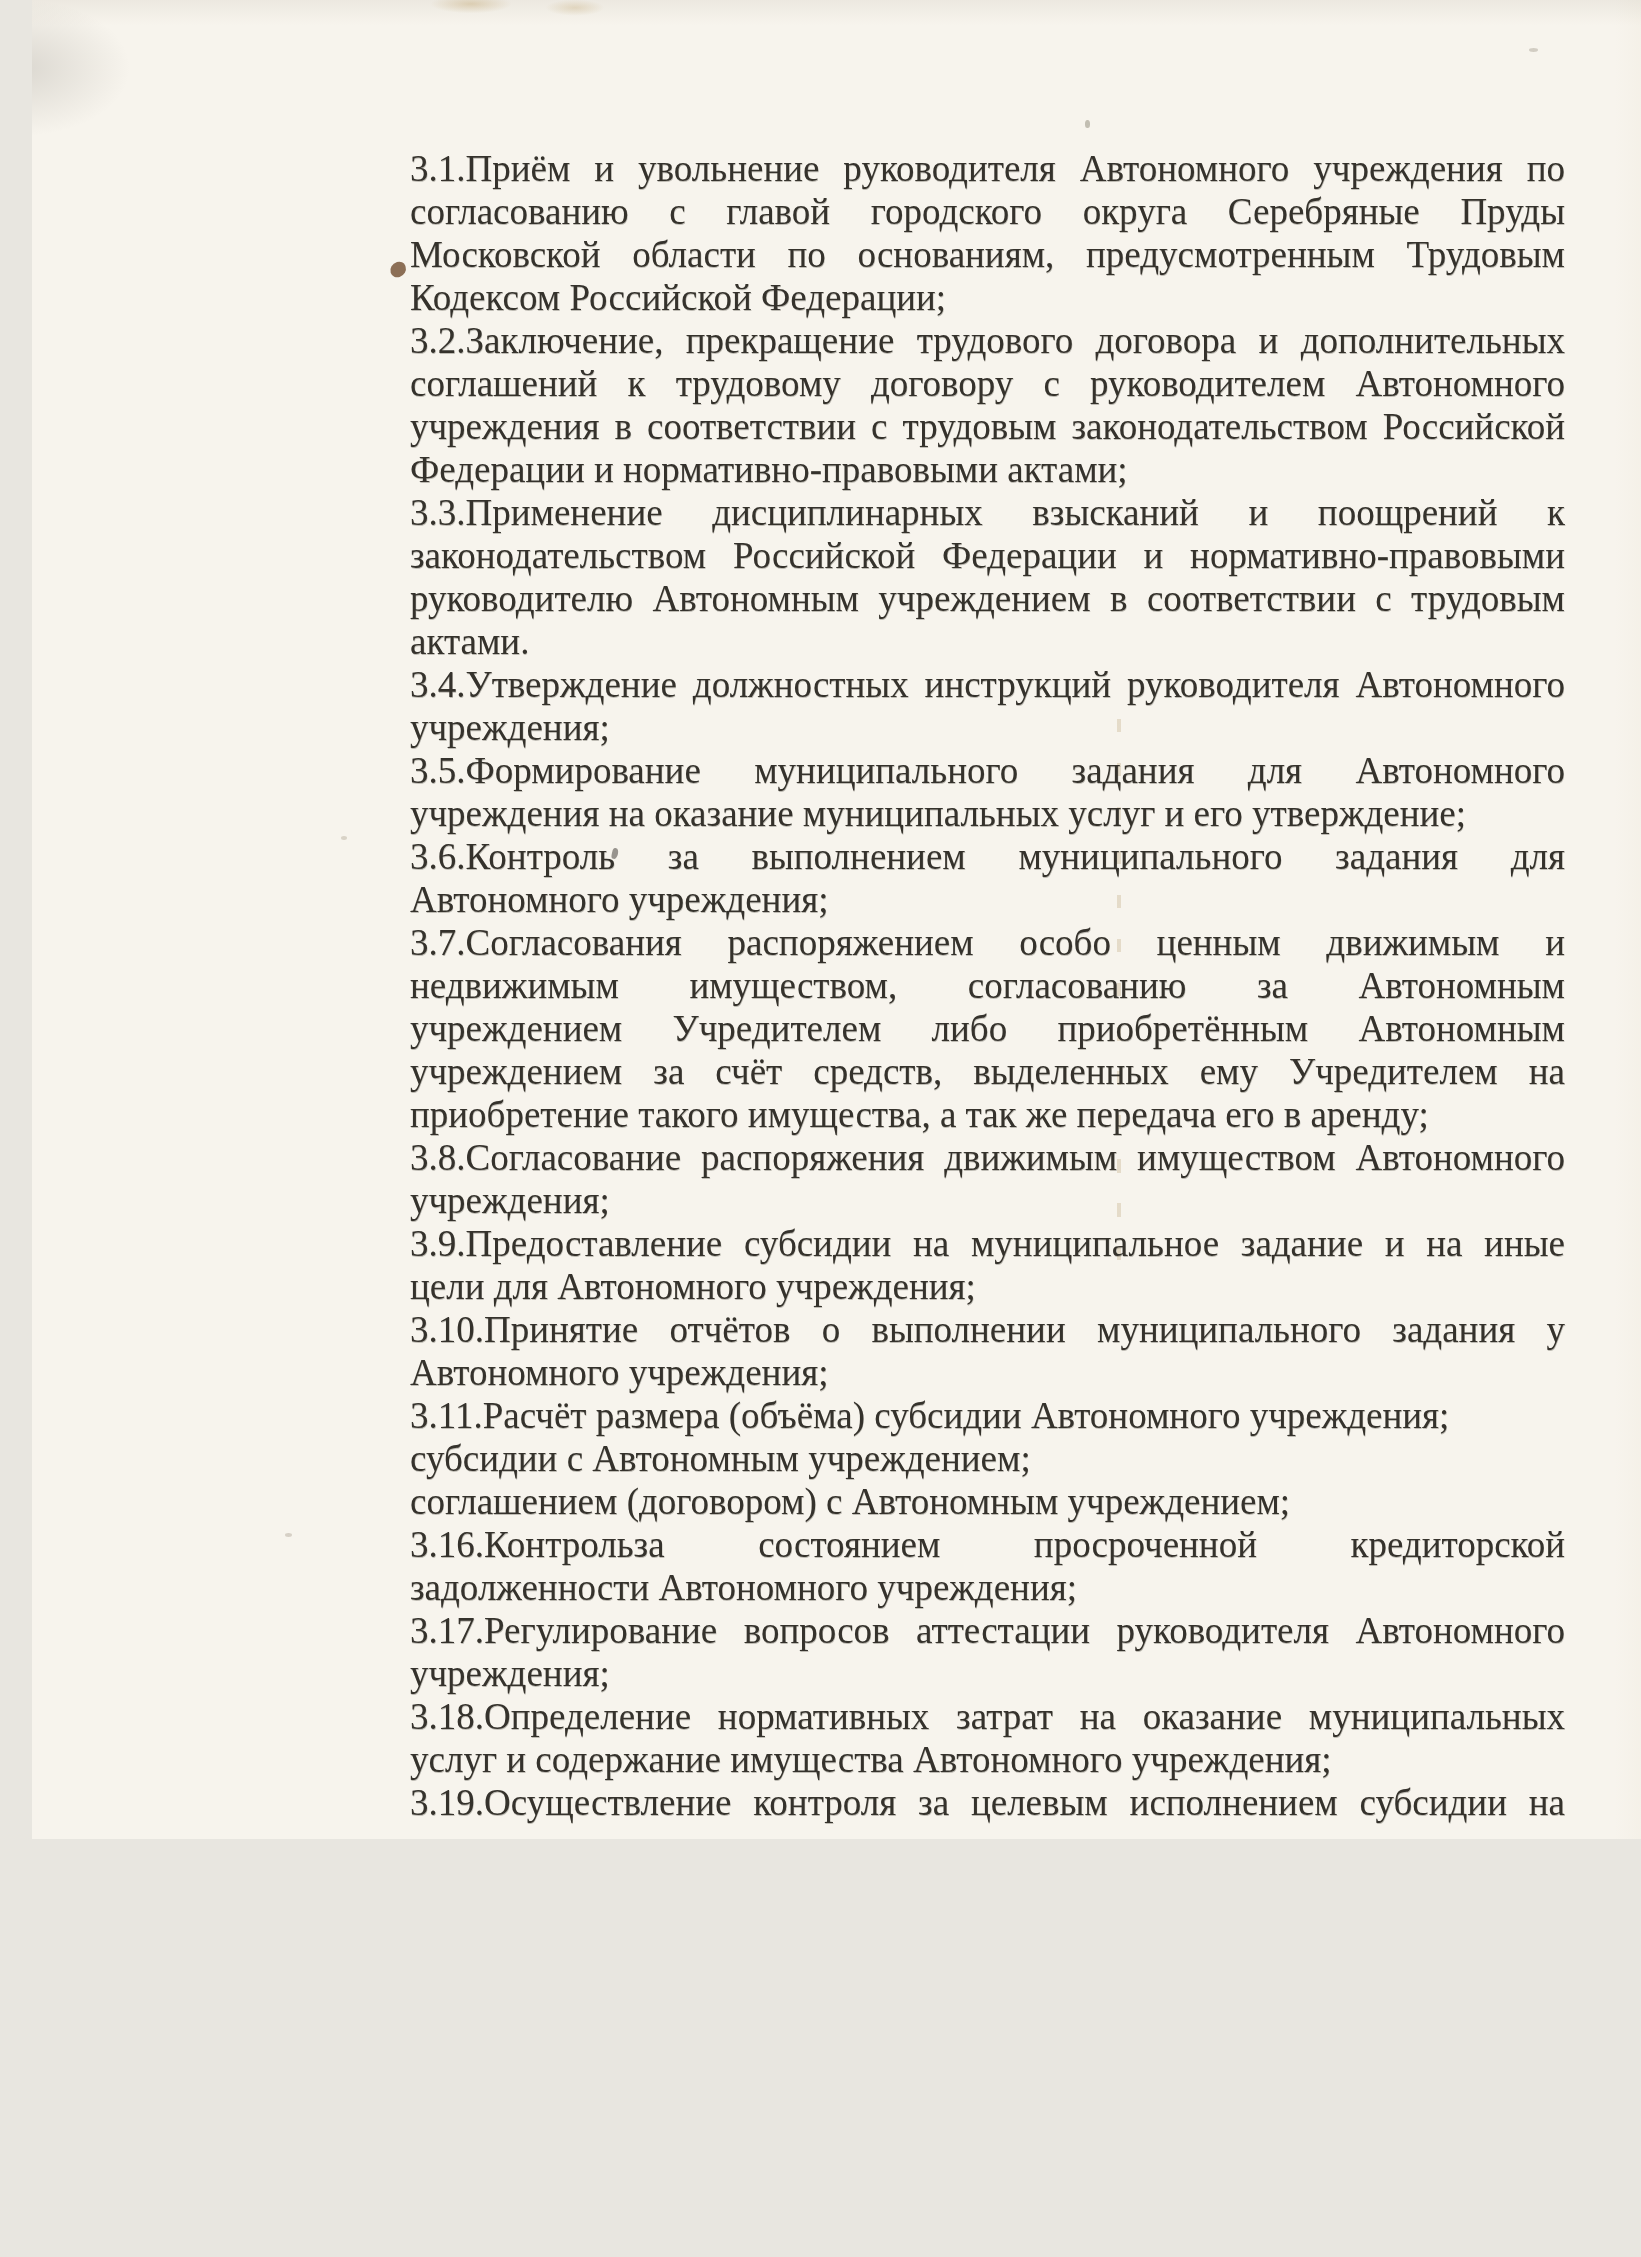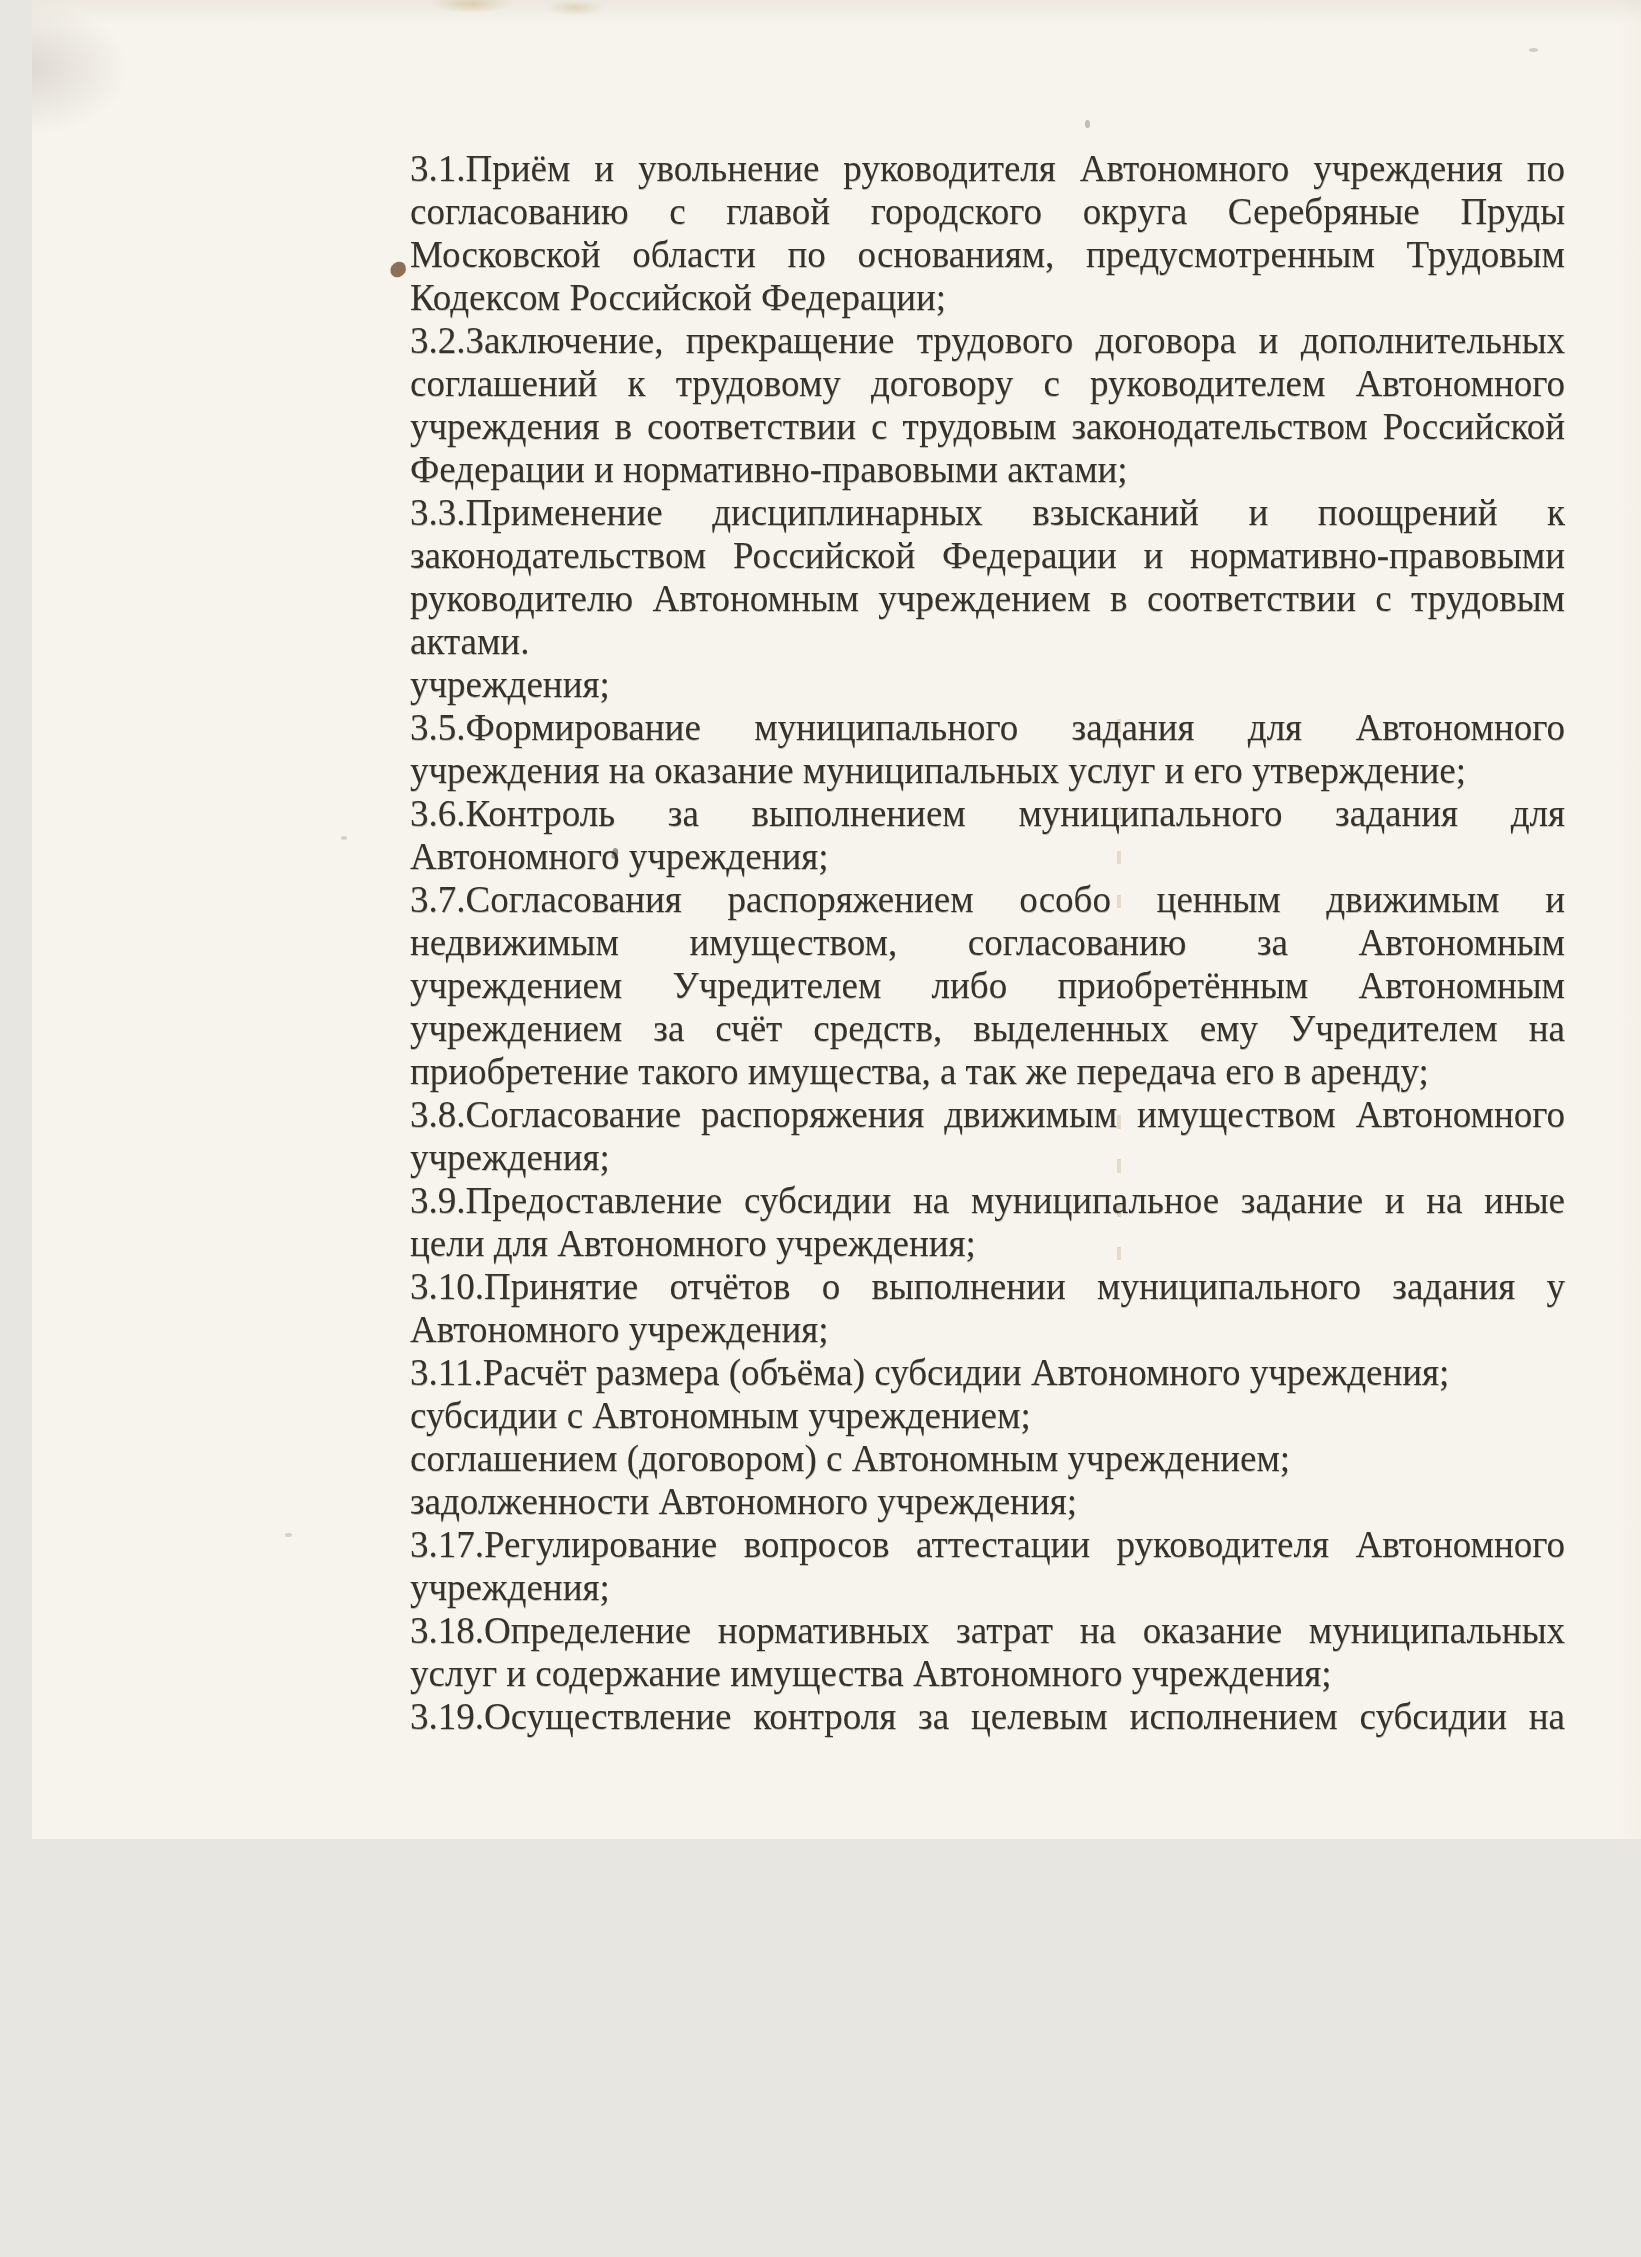--- a/index.html
+++ b/index.html
@@ -103,20 +103,21 @@
         <div class="line">учреждения в соответствии с трудовым законодательством Российской</div>
         <div class="line last">Федерации и нормативно-правовыми актами;</div>
       </div>
       <div class="para">
         <div class="line">3.3.Применение дисциплинарных взысканий и поощрений к</div>
         <div class="line">законодательством Российской Федерации и нормативно-правовыми</div>
         <div class="line">руководителю Автономным учреждением в соответствии с трудовым</div>
         <div class="line last">актами.</div>
       </div>
       <div class="para">
+        <div class="line">3.4.Утверждение должностных инструкций руководителя Автономного</div>
         <div class="line last">учреждения;</div>
       </div>
       <div class="para">
         <div class="line">3.5.Формирование муниципального задания для Автономного</div>
         <div class="line last">учреждения на оказание муниципальных услуг и его утверждение;</div>
       </div>
       <div class="para">
         <div class="line">3.6.Контроль за выполнением муниципального задания для</div>
         <div class="line last">Автономного учреждения;</div>
       </div>
@@ -142,20 +143,21 @@
       <div class="para">
         <div class="line last">3.11.Расчёт размера (объёма) субсидии Автономного учреждения;</div>
       </div>
       <div class="para">
         <div class="line last">субсидии с Автономным учреждением;</div>
       </div>
       <div class="para">
         <div class="line last">соглашением (договором) с Автономным учреждением;</div>
       </div>
       <div class="para">
+        <div class="line">3.16.Контрольза состоянием просроченной кредиторской</div>
         <div class="line last">задолженности Автономного учреждения;</div>
       </div>
       <div class="para">
         <div class="line">3.17.Регулирование вопросов аттестации руководителя Автономного</div>
         <div class="line last">учреждения;</div>
       </div>
       <div class="para">
         <div class="line">3.18.Определение нормативных затрат на оказание муниципальных</div>
         <div class="line last">услуг и содержание имущества Автономного учреждения;</div>
       </div>

